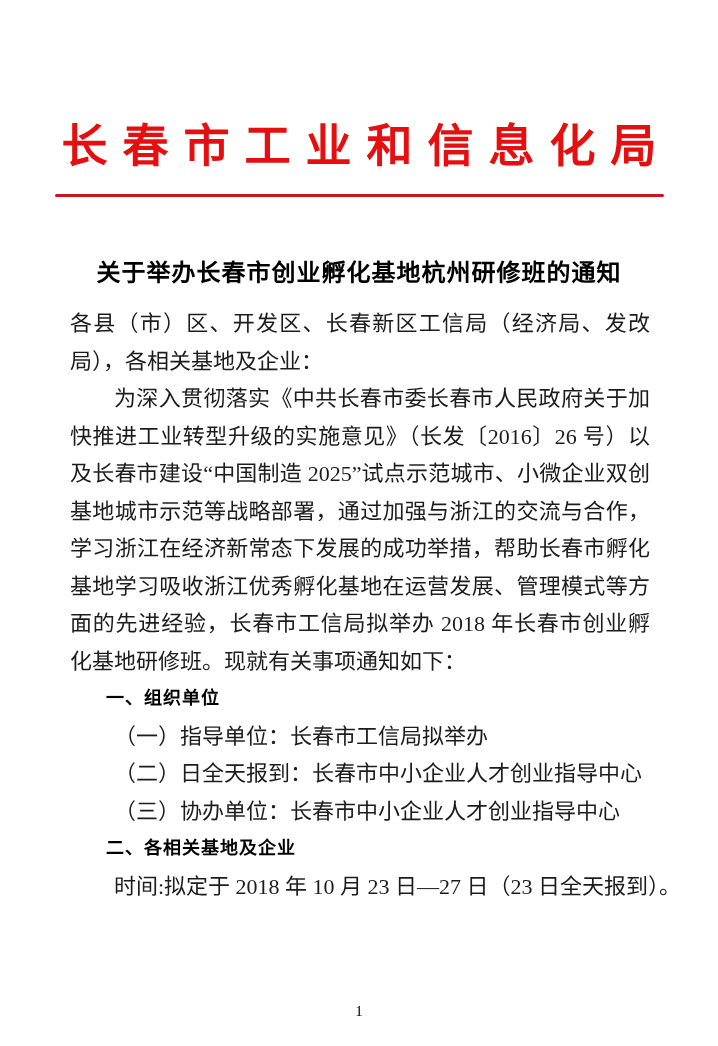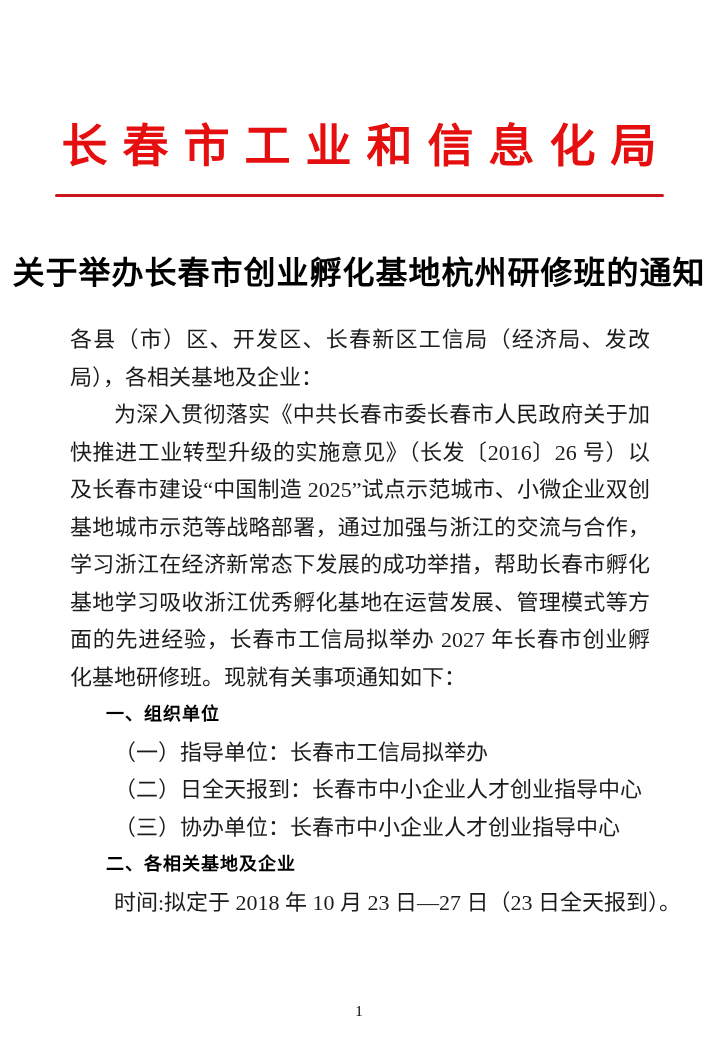--- a/index.html
+++ b/index.html
@@ -33,30 +33,30 @@
   .red-rule {
     width: 609px;
     height: 0;
     margin: 16px auto 0 auto;
     border-top: 3px solid var(--rule, #c9161c);
   }
   
   .doc-title {
     margin-top: 56px;
     text-align: center;
-    font-size: 32px;
+    font-size: 24px;
     line-height: 40px;
     font-weight: 700;
     color: #000000;
     letter-spacing: 1px;
     white-space: nowrap;
   }
   
   .doc-body {
-    margin-top: 28px;
+    margin-top: 12px;
     padding: 0 68px 0 70px;
     font-size: 22px;
     line-height: 37.5px;
     color: #1c1c1c;
     text-align: justify;
   }
   .doc-body p { margin: 0; }
   .indent-2 { text-indent: 2em; }
   .section-heading {
     font-family: "Liberation Sans", "DejaVu Sans", sans-serif;
@@ -88,21 +88,21 @@
     <span class="agency-name">长春市工业和信息化局</span>
     <div class="red-rule"></div>
   </div>
 
   <div class="doc-title">关于举办长春市创业孵化基地杭州研修班的通知</div>
 
   <div class="doc-body">
 
     <p>各县（市）区、开发区、长春新区工信局（经济局、发改局），各相关基地及企业：</p>
 
-    <p class="indent-2">为深入贯彻落实《中共长春市委长春市人民政府关于加快推进工业转型升级的实施意见》（长发〔2016〕26 号）以及长春市建设“中国制造 2025”试点示范城市、小微企业双创基地城市示范等战略部署，通过加强与浙江的交流与合作，学习浙江在经济新常态下发展的成功举措，帮助长春市孵化基地学习吸收浙江优秀孵化基地在运营发展、管理模式等方面的先进经验，长春市工信局拟举办 2027 年长春市创业孵化基地研修班。现就有关事项通知如下：</p>
+    <p class="indent-2">为深入贯彻落实《中共长春市委长春市人民政府关于加快推进工业转型升级的实施意见》（长发〔2016〕26 号）以及长春市建设“中国制造 2025”试点示范城市、小微企业双创基地城市示范等战略部署，通过加强与浙江的交流与合作，学习浙江在经济新常态下发展的成功举措，帮助长春市孵化基地学习吸收浙江优秀孵化基地在运营发展、管理模式等方面的先进经验，长春市工信局拟举办 2018 年长春市创业孵化基地研修班。现就有关事项通知如下：</p>
 
     <p class="section-heading">一、组织单位</p>
 
     <p class="indent-2">（一）指导单位：长春市工信局拟举办</p>
 
     <p class="indent-2">（二）日全天报到：长春市中小企业人才创业指导中心</p>
 
     <p class="indent-2">（三）协办单位：长春市中小企业人才创业指导中心</p>
 
     <p class="section-heading">二、各相关基地及企业</p>

